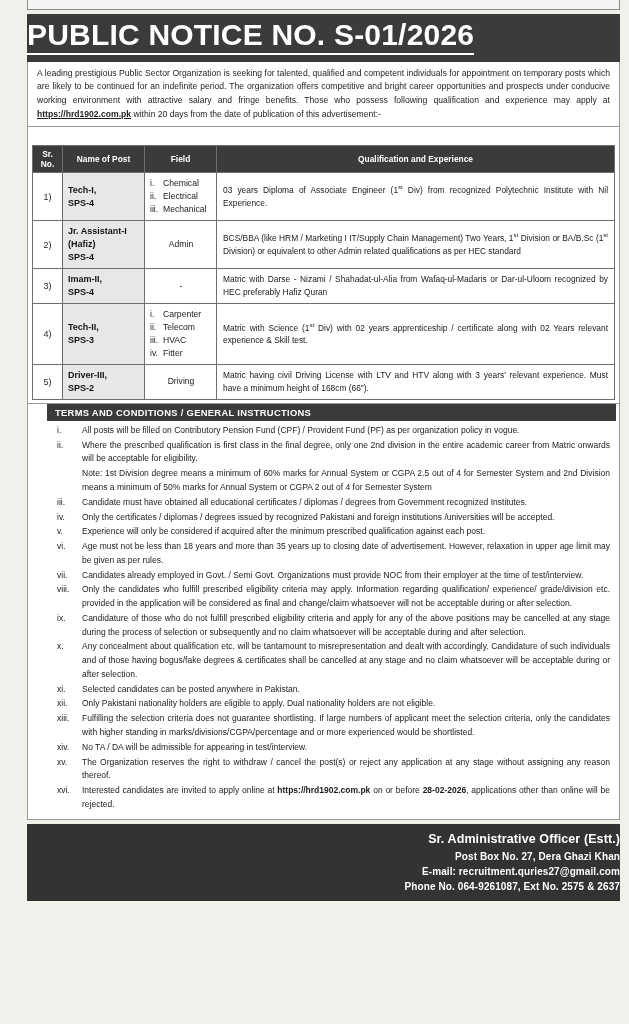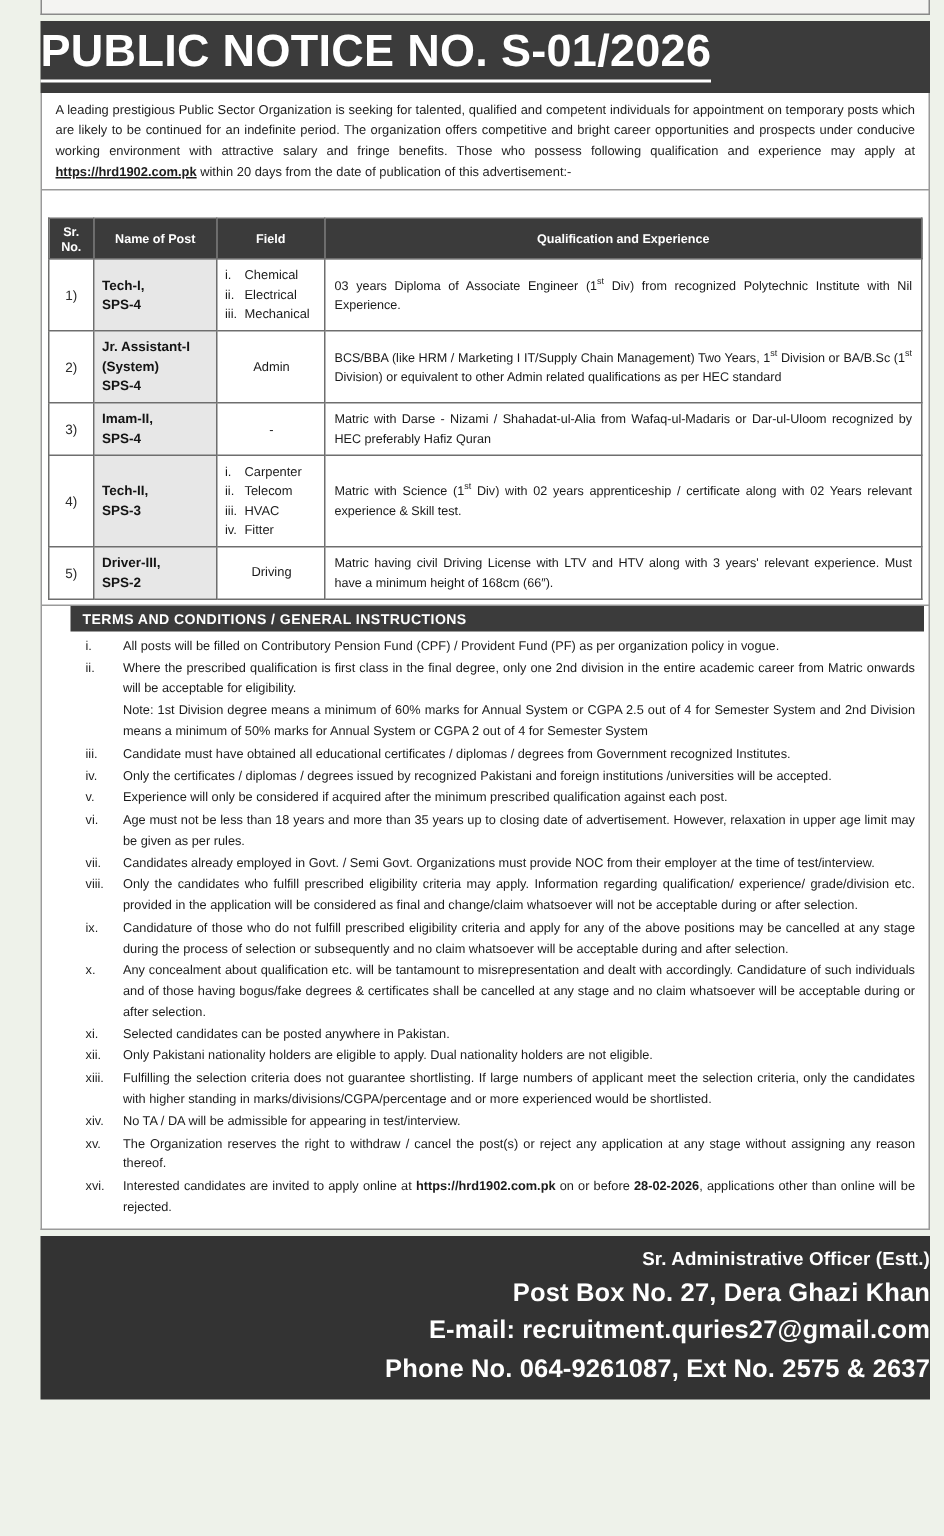--- a/index.html
+++ b/index.html
@@ -201,21 +201,21 @@
 
   
   .footer {
     background: #333333;
     color: #ffffff;
     text-align: right;
     padding: 6px 0 7px 0;
     margin-top: 4px;
   }
   .footer div {
-    font-size: 17px;
+    font-size: 10px;
     font-weight: bold;
     line-height: 1.52;
     letter-spacing: 0.1px;
   }
   .footer .f-title { font-size: 12.5px; }
 </style>
 </head>
 <body>
 
 <div class="page">
@@ -266,21 +266,21 @@
             </td>
             <td class="c-qual">
               03 years Diploma of Associate Engineer (1<sup>st</sup> Div) from recognized Polytechnic Institute with Nil Experience.
             </td>
           </tr>
 
           <tr>
             <td class="c-sr">2)</td>
             <td class="c-post">
               <div>Jr. Assistant-I</div>
-              <div>(System)</div>
+              <div>(Hafiz)</div>
               <div>SPS-4</div>
             </td>
             <td class="c-field center">Admin</td>
             <td class="c-qual">
               BCS/BBA (like HRM / Marketing I IT/Supply Chain Management) Two Years, 1<sup>st</sup> Division or BA/B.Sc (1<sup>st</sup> Division) or equivalent to other Admin related qualifications as per HEC standard
             </td>
           </tr>
 
           <tr>
             <td class="c-sr">3)</td>

